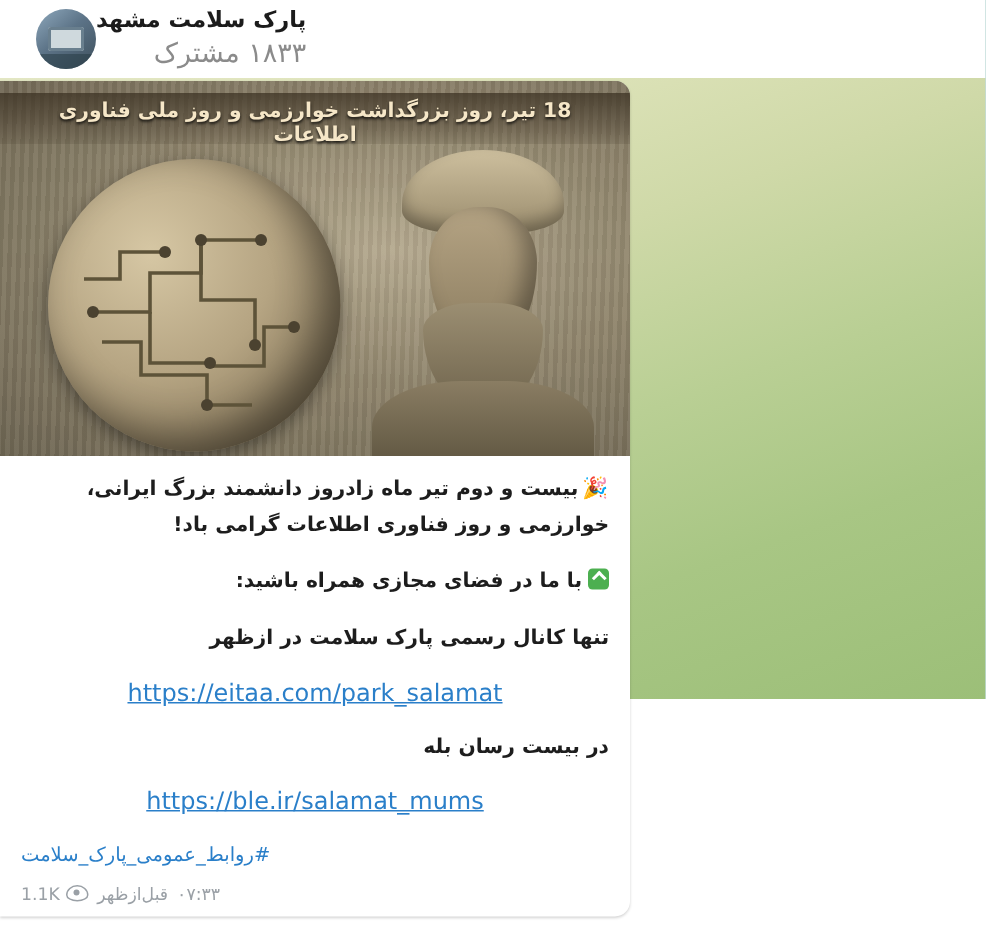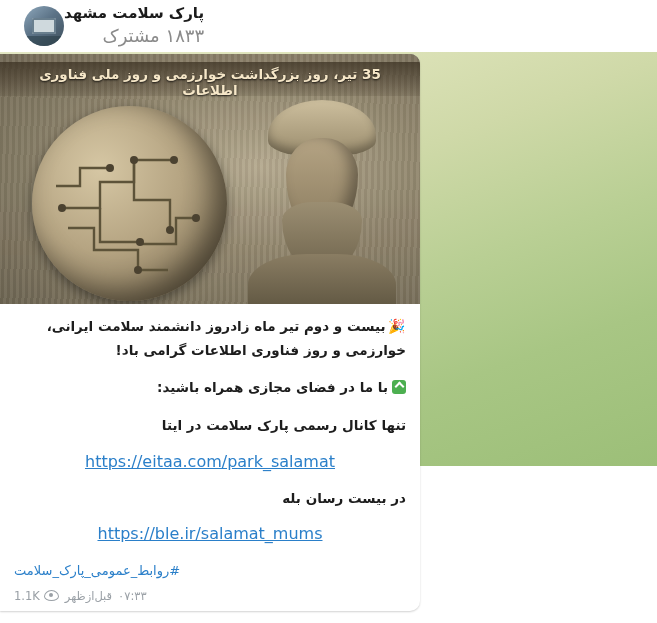--- a/index.html
+++ b/index.html
@@ -341,21 +341,21 @@
         <path d="M100 520 l27 -20 l27 20"></path>
       </g>
     </svg>
   </div>
 
   <div class="bubble">
 
     <div class="photo">
       <div class="paper"></div>
       <div class="bar"></div>
-      <div class="banner">35 تیر، روز بزرگداشت خوارزمی و روز ملی فناوری اطلاعات</div>
+      <div class="banner">18 تیر، روز بزرگداشت خوارزمی و روز ملی فناوری اطلاعات</div>
 
       <div class="globe">
         <svg class="circuit" viewBox="0 0 175 175">
           <g fill="none" stroke="#5d5339" stroke-width="2.4">
             <path d="M20 92 h38 v-26 h34 v-22 h40"></path>
             <path d="M26 112 h26 v22 h44 v20 h30"></path>
             <path d="M58 92 v34 h40"></path>
             <path d="M92 44 v40 h36 v30"></path>
             <path d="M14 70 h24 v-18 h30"></path>
             <path d="M100 128 h34 v-26 h20"></path>
@@ -376,29 +376,29 @@
       <div class="face">
         <div class="turban"></div>
         <div class="head"></div>
         <div class="beard"></div>
         <div class="robe"></div>
       </div>
     </div>
 
     <div class="msg-body">
       <p class="para bold">
-        <span class="emoji">🎉</span><span>بیست و دوم تیر ماه زادروز دانشمند سلامت ایرانی، خوارزمی و روز فناوری اطلاعات گرامی باد!</span>
+        <span class="emoji">🎉</span><span>بیست و دوم تیر ماه زادروز دانشمند بزرگ ایرانی، خوارزمی و روز فناوری اطلاعات گرامی باد!</span>
       </p>
 
       <p class="para">
         <span class="badge-green"></span><span>با ما در فضای مجازی همراه باشید:</span>
       </p>
 
       <p class="para">
-        <span>تنها کانال رسمی پارک سلامت در ایتا</span>
+        <span>تنها کانال رسمی پارک سلامت در ازظهر</span>
       </p>
 
       <div class="link-row">
         <a class="link">https://eitaa.com/park_salamat</a>
       </div>
 
       <p class="para">
         <span>در بیست رسان بله</span>
       </p>
 

